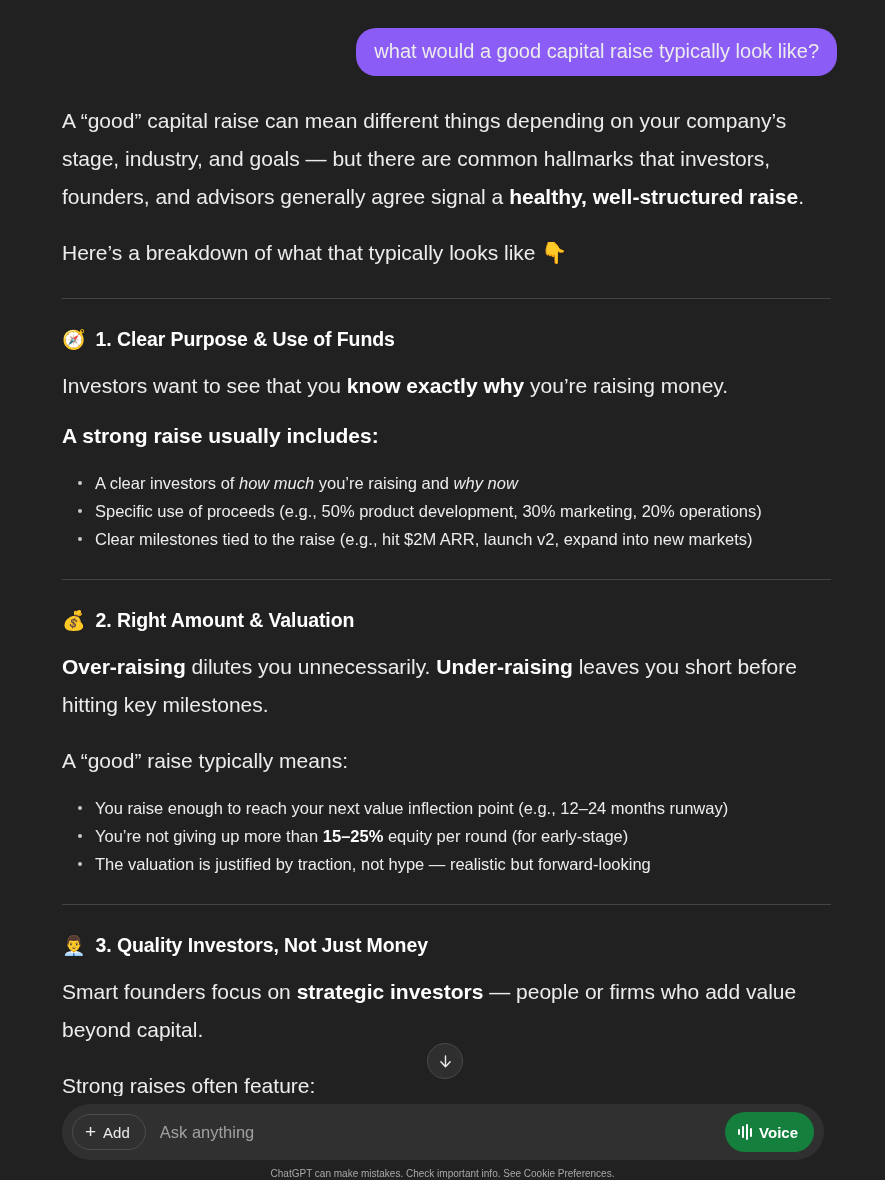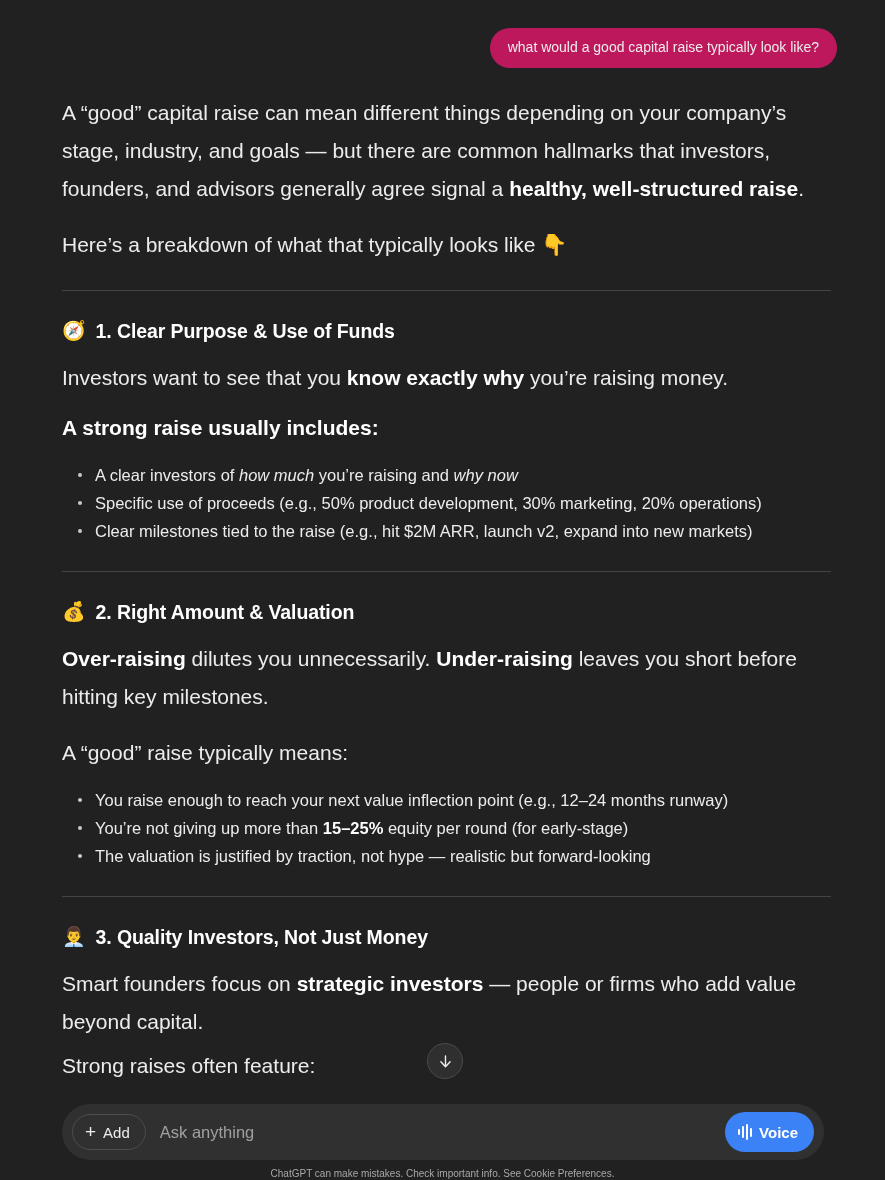--- a/index.html
+++ b/index.html
@@ -26,25 +26,25 @@
     overflow: hidden;
   }
 
   
   .user-row {
     display: flex;
     justify-content: flex-end;
     padding: 28px 48px 0 0;
   }
   .user-bubble {
-    background: #be185d;
+    background: #8b5cf6;
     color: #ececec;
     border-radius: 20px;
     padding: 10px 18px 11px 18px;
-    font-size: 14px;
+    font-size: 20px;
     line-height: 1.35;
     max-width: 640px;
   }
 
   
   .assistant {
     padding: 26px 54px 0 62px;
     max-width: 885px;
   }
 
@@ -165,21 +165,21 @@
   }
   .ask-input::placeholder { color: #a0a0a0; }
 
   .voice-btn {
     display: flex;
     align-items: center;
     gap: 7px;
     height: 40px;
     padding: 0 16px 0 13px;
     border-radius: 20px;
-    background: #3b82f6;
+    background: #15803d;
     color: #ffffff;
     font-size: 15px;
     font-weight: bold;
     cursor: pointer;
     border: none;
     flex: 0 0 auto;
   }
   .wave {
     display: flex;
     align-items: center;
@@ -245,21 +245,21 @@
           <li><span>You raise enough to reach your next value inflection point (e.g., 12–24 months runway)</span></li>
           <li><span>You’re not giving up more than </span><b>15–25%</b><span> equity per round (for early-stage)</span></li>
           <li><span>The valuation is justified by traction, not hype — realistic but forward-looking</span></li>
         </ul>
         <div class="hr"></div>
         <h3 class="section-head">
           <span class="emoji">👨‍💼</span>
           <span>3. Quality Investors, Not Just Money</span>
         </h3>
         <p class="para tight"><span>Smart founders focus on </span><b>strategic investors</b><span> — people or firms who add value beyond capital.</span></p>
-        <p class="para" style="margin-top: 6px; margin-bottom: 0px;"><span>Strong raises often feature:</span></p>
+        <p class="para" style="margin-top: 18px; margin-bottom: 0px;"><span>Strong raises often feature:</span></p>
         <ul class="bullets">
           <li><span>A lead investor with relevant experience or network</span></li>
           <li><span>A cap table that’s clean (not too fragmented or full of small checks)</span></li>
         </ul>
       </div>
 
   </div>
 
 </div>
 

